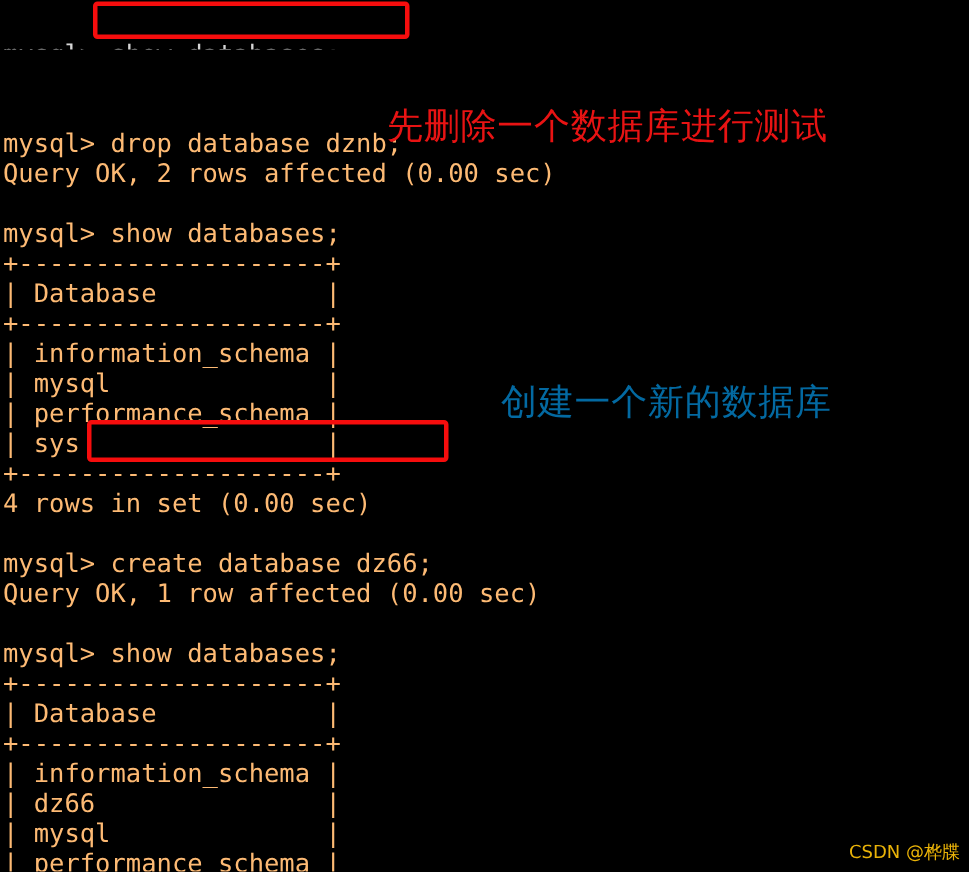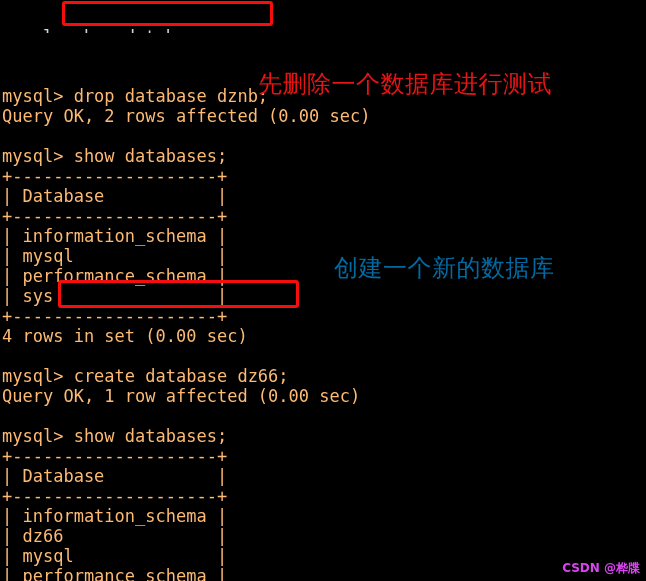--- a/index.html
+++ b/index.html
@@ -90,13 +90,13 @@
 
 <div id="highlight-layer">
     <div class="hl-box" style="left: 62px; top: 1px; width: 211px; height: 25px; border-color: rgb(246, 13, 13);"></div>
     <div class="hl-box" style="left: 58px; top: 280px; width: 241px; height: 28px; border-color: rgb(246, 13, 13);"></div>
   </div>
 <div id="annotation-layer">
     <div class="annotation" style="left: 258px; top: 73px; color: rgb(232, 19, 19);">先删除一个数据库进行测试</div>
     <div class="annotation" style="left: 334px; top: 257px; color: #0369a1;">创建一个新的数据库</div>
   </div>
 
-<div id="watermark" style="color: #d946ef; font-weight: bold;">CSDN @桦牒</div>
+<div id="watermark" style="color: #eab308;">CSDN @桦牒</div>
 
 </body></html>

